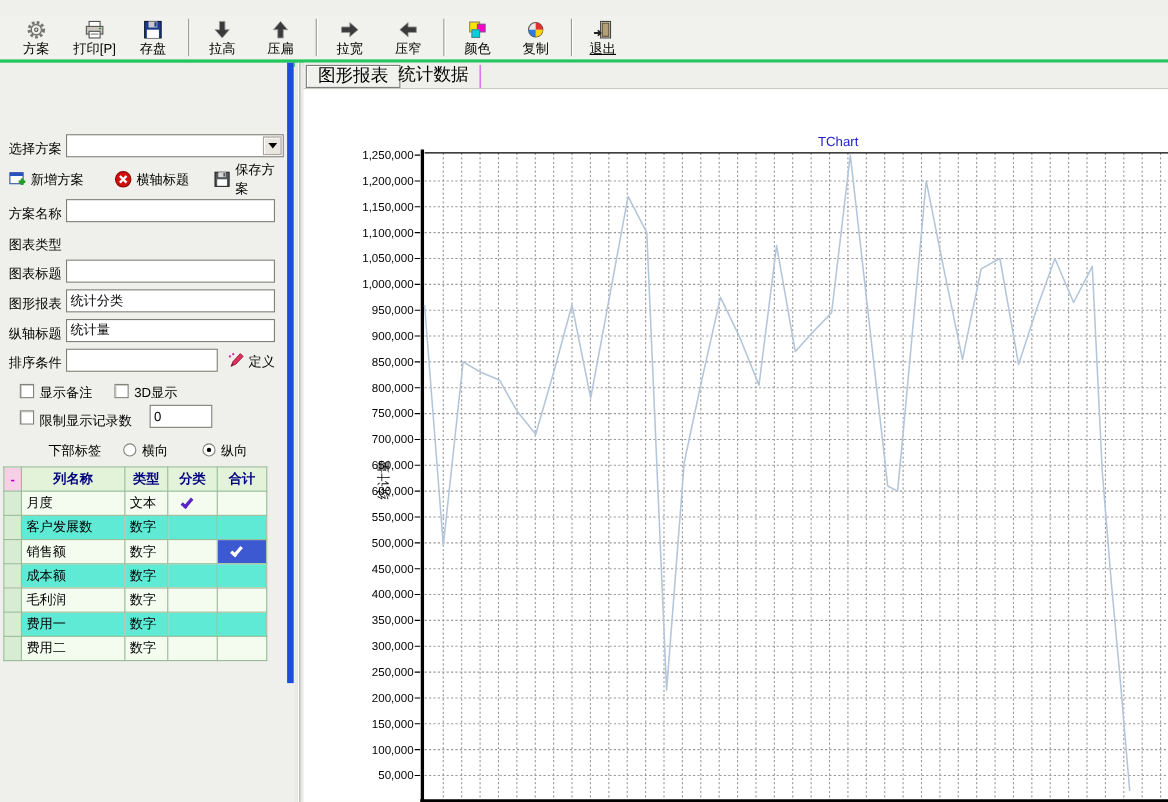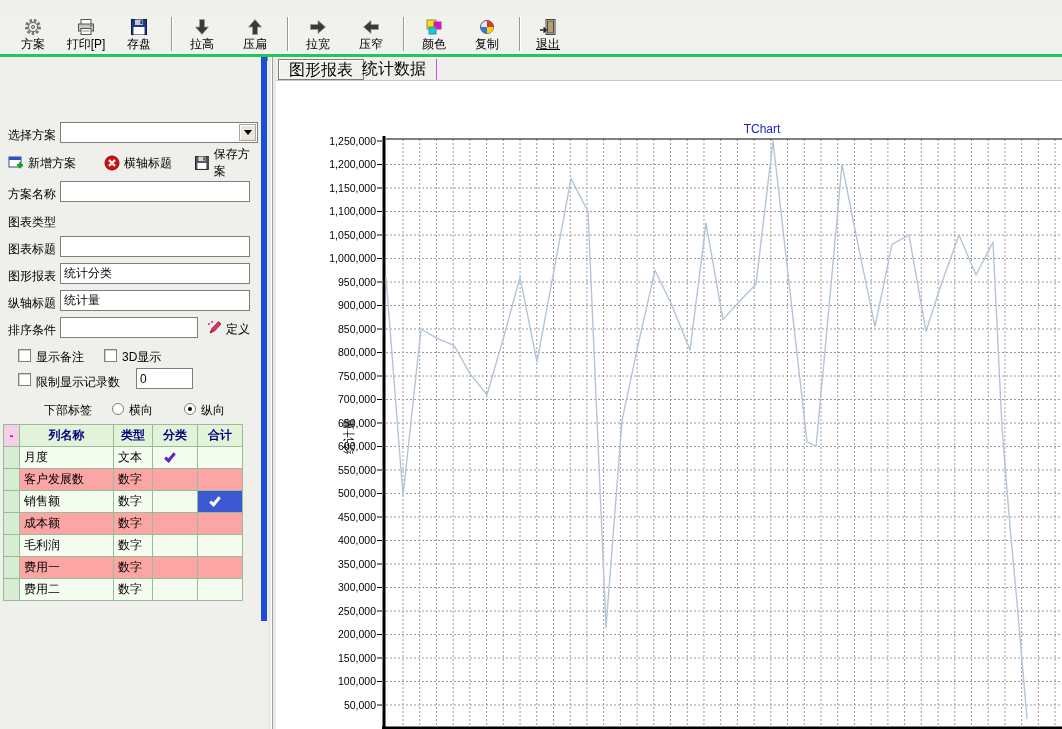--- a/index.html
+++ b/index.html
@@ -46,21 +46,21 @@
   .radio { position:absolute; width:12px; height:12px; background:#fff; border:1px solid #82827c; border-radius:50%; }
   .radio .dot { position:absolute; left:3px; top:3px; width:4px; height:4px; border-radius:50%; background:#000; }
 
   
   #coltable { position:absolute; left:3px; top:367px; border-collapse:collapse; table-layout:fixed; }
   #coltable td, #coltable th { border:1px solid #97bd97; font-size:12px; padding:0 4px; height:22px; overflow:hidden; }
   #coltable th { background:#e2f3da; color:#00007f; font-weight:bold; }
   #coltable th.selhdr { background:#f6cfe6; color:#c000c0; }
   #coltable td.selcol { background:#d8ecd4; }
   #coltable tr.odd td.datacell { background:#f4fbef; }
-  #coltable tr.even td.datacell { background:#fca5a5; }
+  #coltable tr.even td.datacell { background:#5eead4; }
   #coltable td.totalsel { background:#3c59d1 !important; }
   .check { display:inline-block; width:6px; height:11px; border-right:3px solid #5a24c8;
     border-bottom:3px solid #5a24c8; transform:rotate(40deg); margin-left:10px; }
   .check.white { border-color:#fff; }
 
   
   #rightpanel { position:absolute; left:276px; top:57px; width:786px; height:672px; background:#efefeb; }
   #tabstrip { position:absolute; left:0; top:0; width:786px; height:23px; background:#efefeb; }
   .tab { position:absolute; top:2px; height:21px; line-height:20px; padding:0 10px; font-size:16px; cursor:default; }
   .tab.active { border:1px solid #7d7d7d; background:#f1f1ed; box-shadow:inset 1px 1px 0 #fff; }

